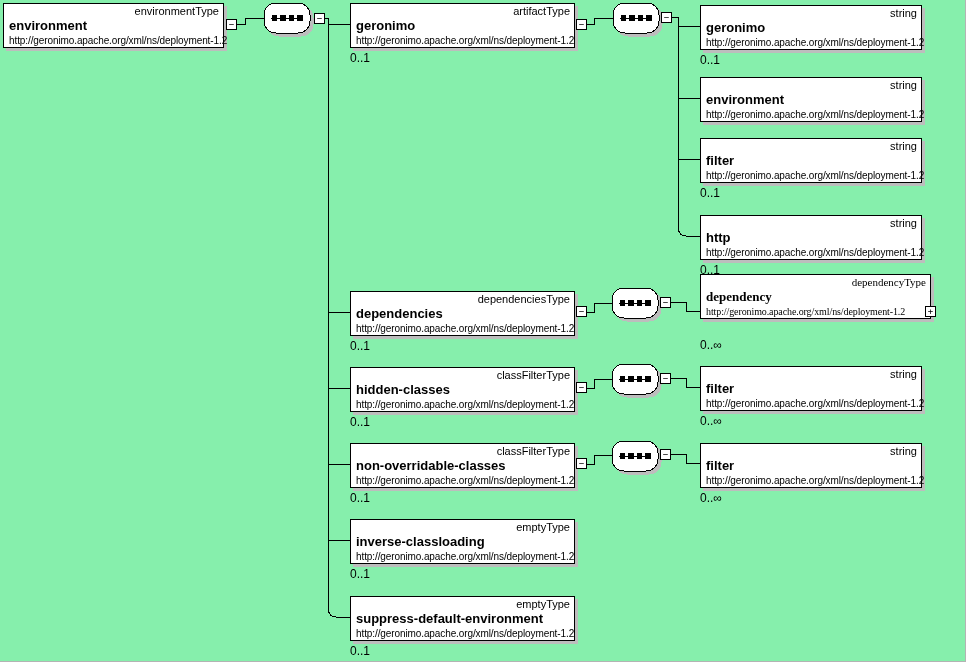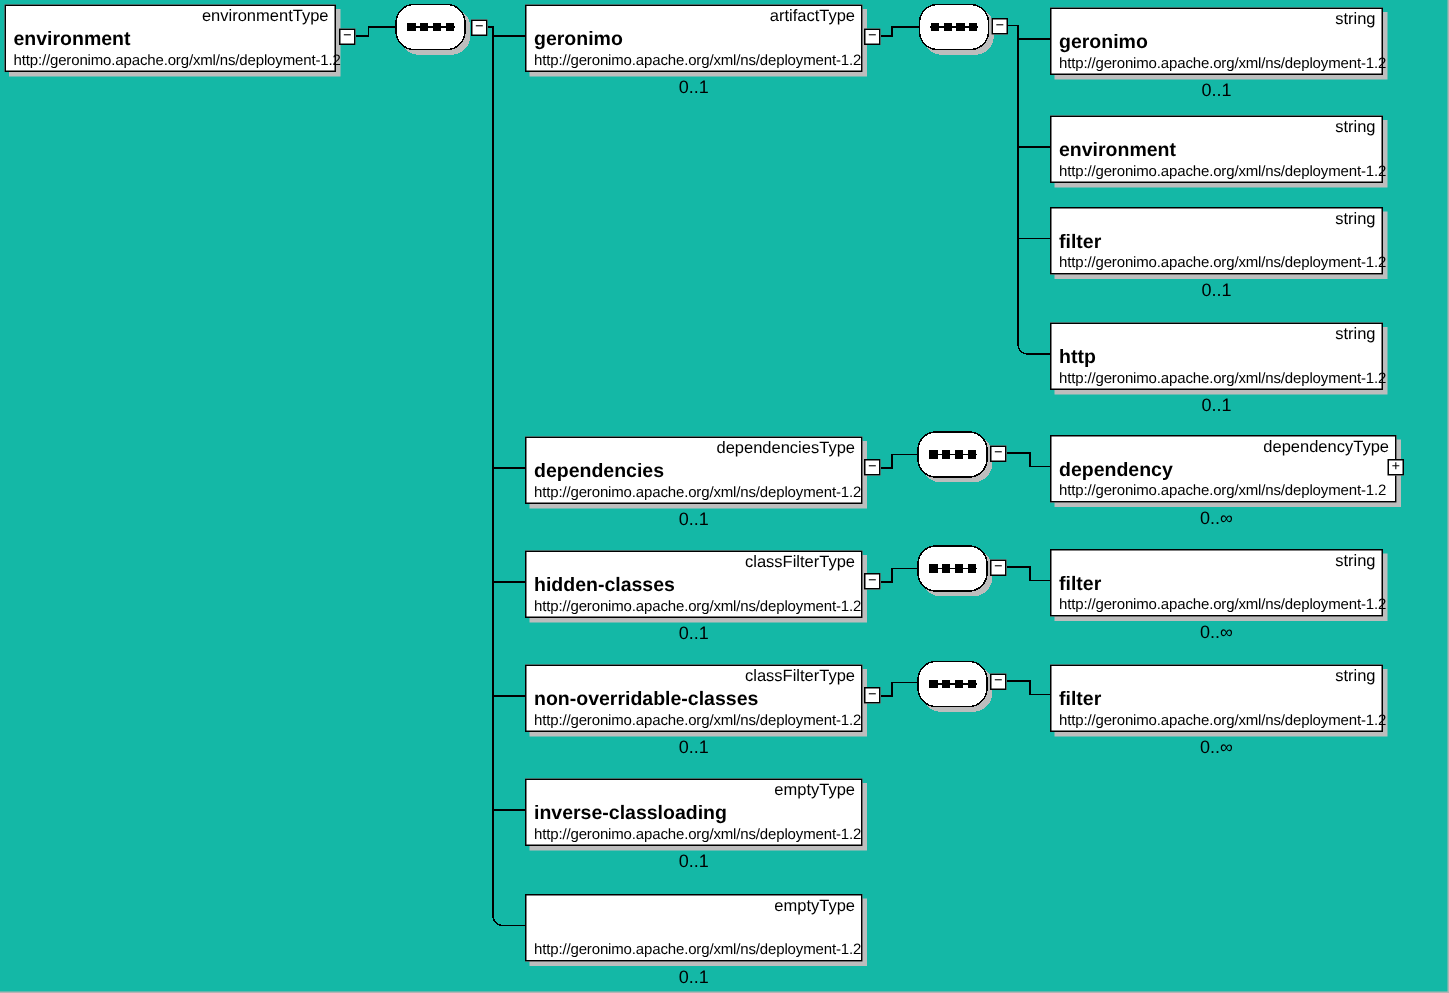--- a/index.html
+++ b/index.html
@@ -1,29 +1,29 @@
 <!DOCTYPE html>
 <html><head>
 <meta charset="utf-8">
 <style>
   html,body{margin:0;padding:0;background:#fff;}
   #canvas{
-    position:relative;width:966px;height:662px;background:#14b8a6;overflow:hidden;
+    position:relative;width:966px;height:662px;background:#86efac;overflow:hidden;
     font-family:"Liberation Sans","DejaVu Sans",sans-serif;color:#000;
     border-right:1px solid #b4b4b4;border-bottom:1px solid #b4b4b4;box-sizing:border-box;
   }
   svg.wires{position:absolute;left:0;top:0;width:966px;height:662px;}
   .node{
     position:absolute;height:45px;background:#fff;border:1px solid #000;
     box-shadow:3px 3px 0 #bdbdbd;box-sizing:border-box;cursor:default;
   }
   .ntype{position:absolute;top:1px;right:4px;font-size:11px;white-space:nowrap;}
   .nname{position:absolute;top:14px;left:5px;font-size:13px;font-weight:bold;white-space:nowrap;text-align:right;}
   .nns{position:absolute;bottom:1px;left:5px;font-size:10px;letter-spacing:-0.1px;white-space:nowrap;}
-  .card{position:absolute;font-size:12px;text-align:center;white-space:nowrap;}
+  .card{position:absolute;font-size:12px;text-align:left;white-space:nowrap;}
   .toggle{
     position:absolute;width:11px;height:11px;background:#fff;border:1px solid #000;
     box-sizing:border-box;display:flex;align-items:center;justify-content:center;
     font-family:"DejaVu Sans Mono",monospace;font-size:9px;line-height:1;cursor:pointer;
   }
 </style>
 </head>
 <body>
 
 <div id="canvas">
@@ -101,20 +101,21 @@
 
   <div class="node" style="left:350px;top:519px;width:225px;">
     <span class="ntype">emptyType</span>
     <span class="nname">inverse-classloading</span>
     <span class="nns">http://geronimo.apache.org/xml/ns/deployment-1.2</span>
   </div>
   <div class="card" style="left:350px;top:567px;width:225px;">0..1</div>
 
   <div class="node" style="left:350px;top:596px;width:225px;">
     <span class="ntype">emptyType</span>
+    <span class="nname">suppress-default-environment</span>
     <span class="nns">http://geronimo.apache.org/xml/ns/deployment-1.2</span>
   </div>
   <div class="card" style="left:350px;top:644px;width:225px;">0..1</div>
 
   <div class="node" style="left:700px;top:5px;width:222px;">
     <span class="ntype">string</span>
     <span class="nname">geronimo</span>
     <span class="nns">http://geronimo.apache.org/xml/ns/deployment-1.2</span>
   </div>
   <div class="card" style="left:700px;top:53px;width:222px;">0..1</div>
@@ -132,21 +133,21 @@
   </div>
   <div class="card" style="left:700px;top:186px;width:222px;">0..1</div>
 
   <div class="node" style="left:700px;top:215px;width:222px;">
     <span class="ntype">string</span>
     <span class="nname">http</span>
     <span class="nns">http://geronimo.apache.org/xml/ns/deployment-1.2</span>
   </div>
   <div class="card" style="left:700px;top:263px;width:222px;">0..1</div>
 
-  <div class="node" style="left:700px;top:290px;width:231px;">
+  <div class="node" style="left:700px;top:274px;width:231px;font-family:Liberation Serif, serif;">
     <span class="ntype">dependencyType</span>
     <span class="nname">dependency</span>
     <span class="nns">http://geronimo.apache.org/xml/ns/deployment-1.2</span>
   </div>
   <div class="card" style="left:700px;top:338px;width:222px;">0..∞</div>
 
   <div class="node" style="left:700px;top:366px;width:222px;">
     <span class="ntype">string</span>
     <span class="nname">filter</span>
     <span class="nns">http://geronimo.apache.org/xml/ns/deployment-1.2</span>

